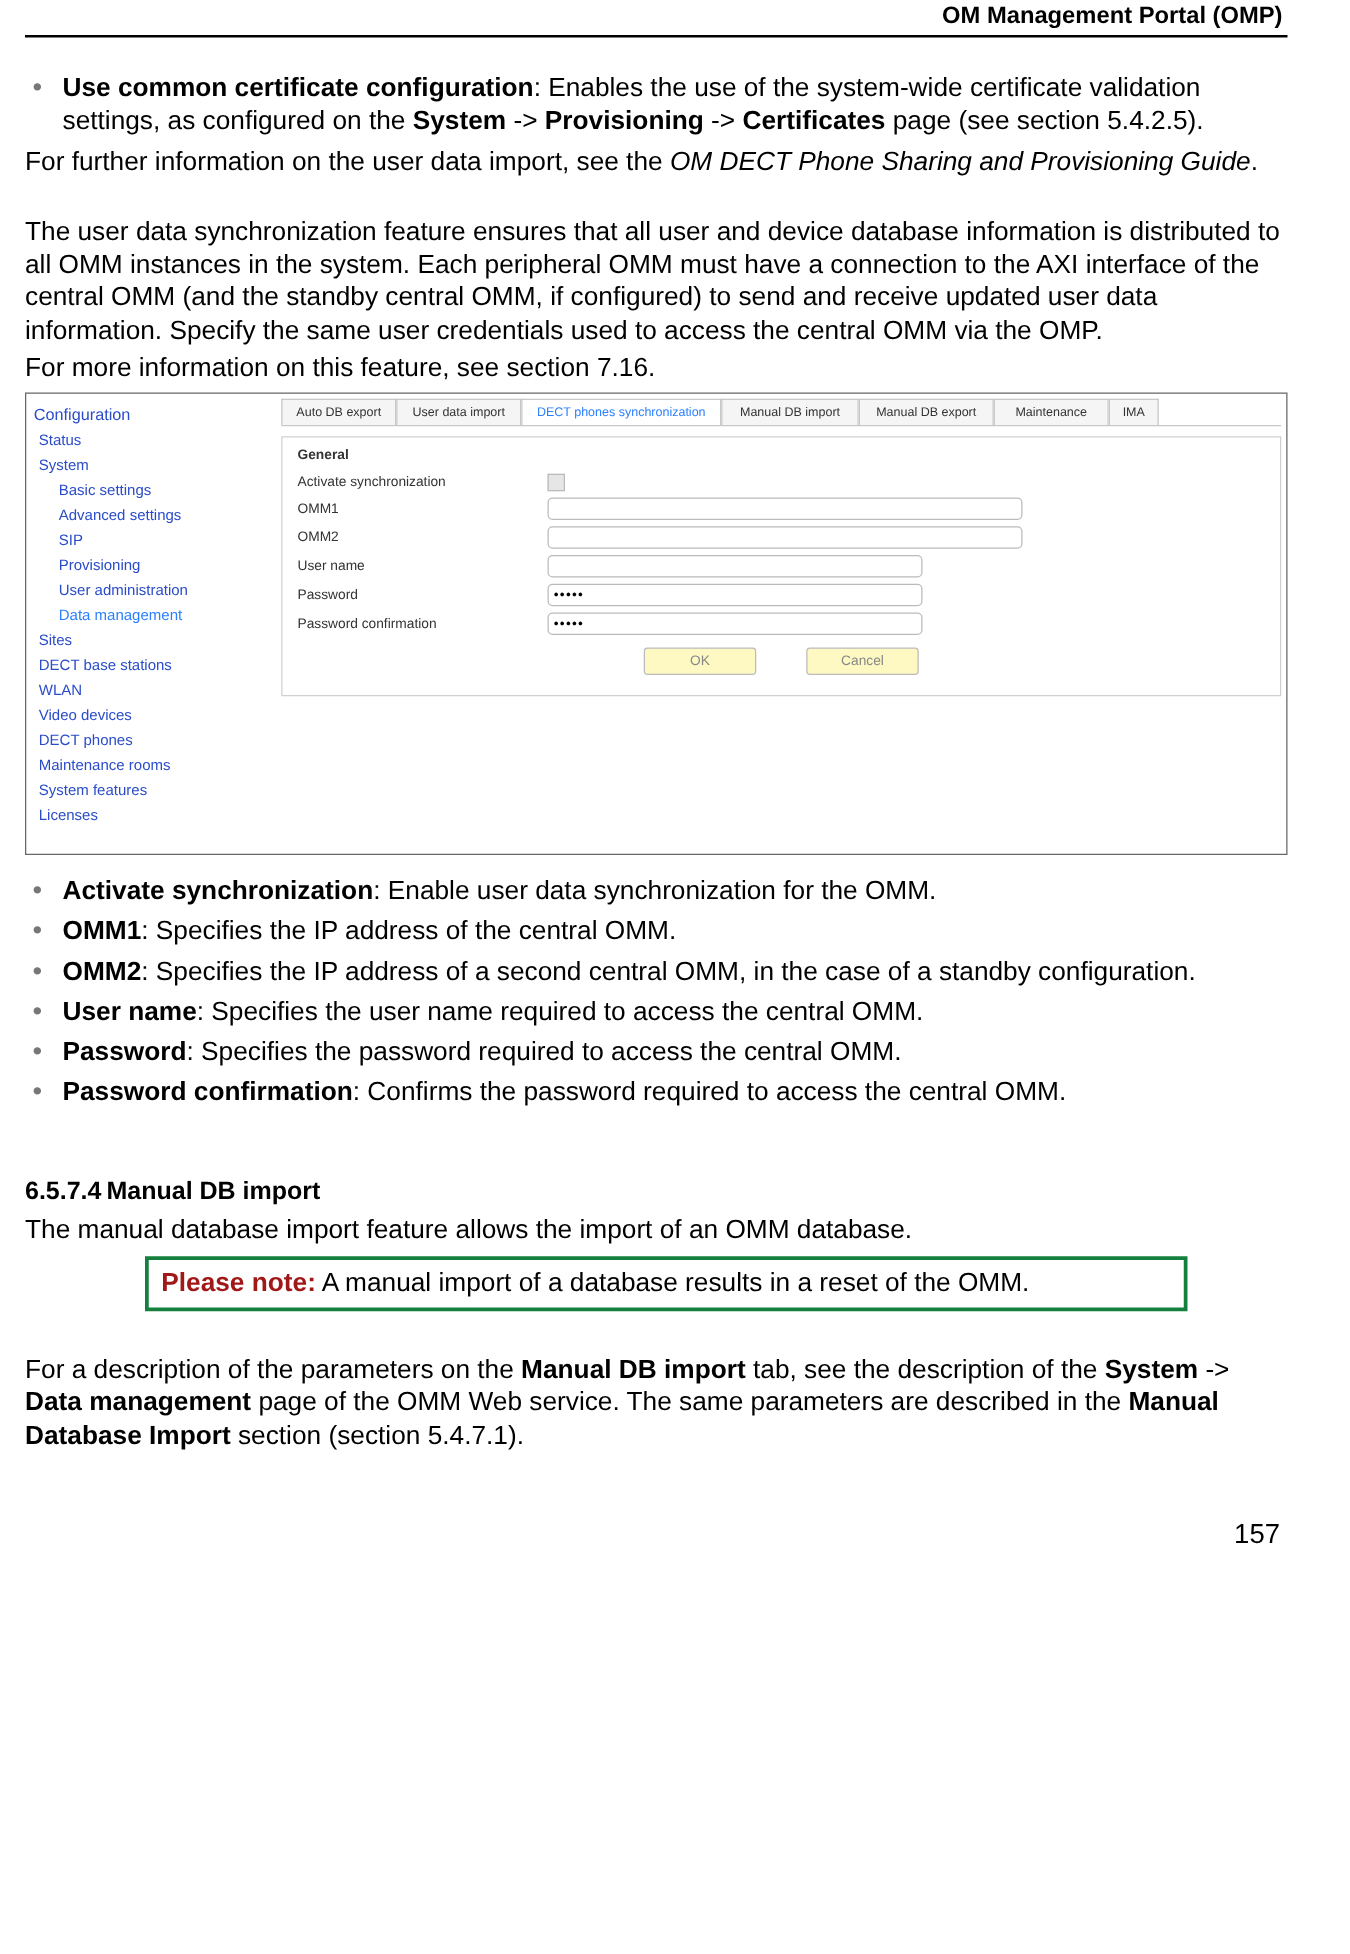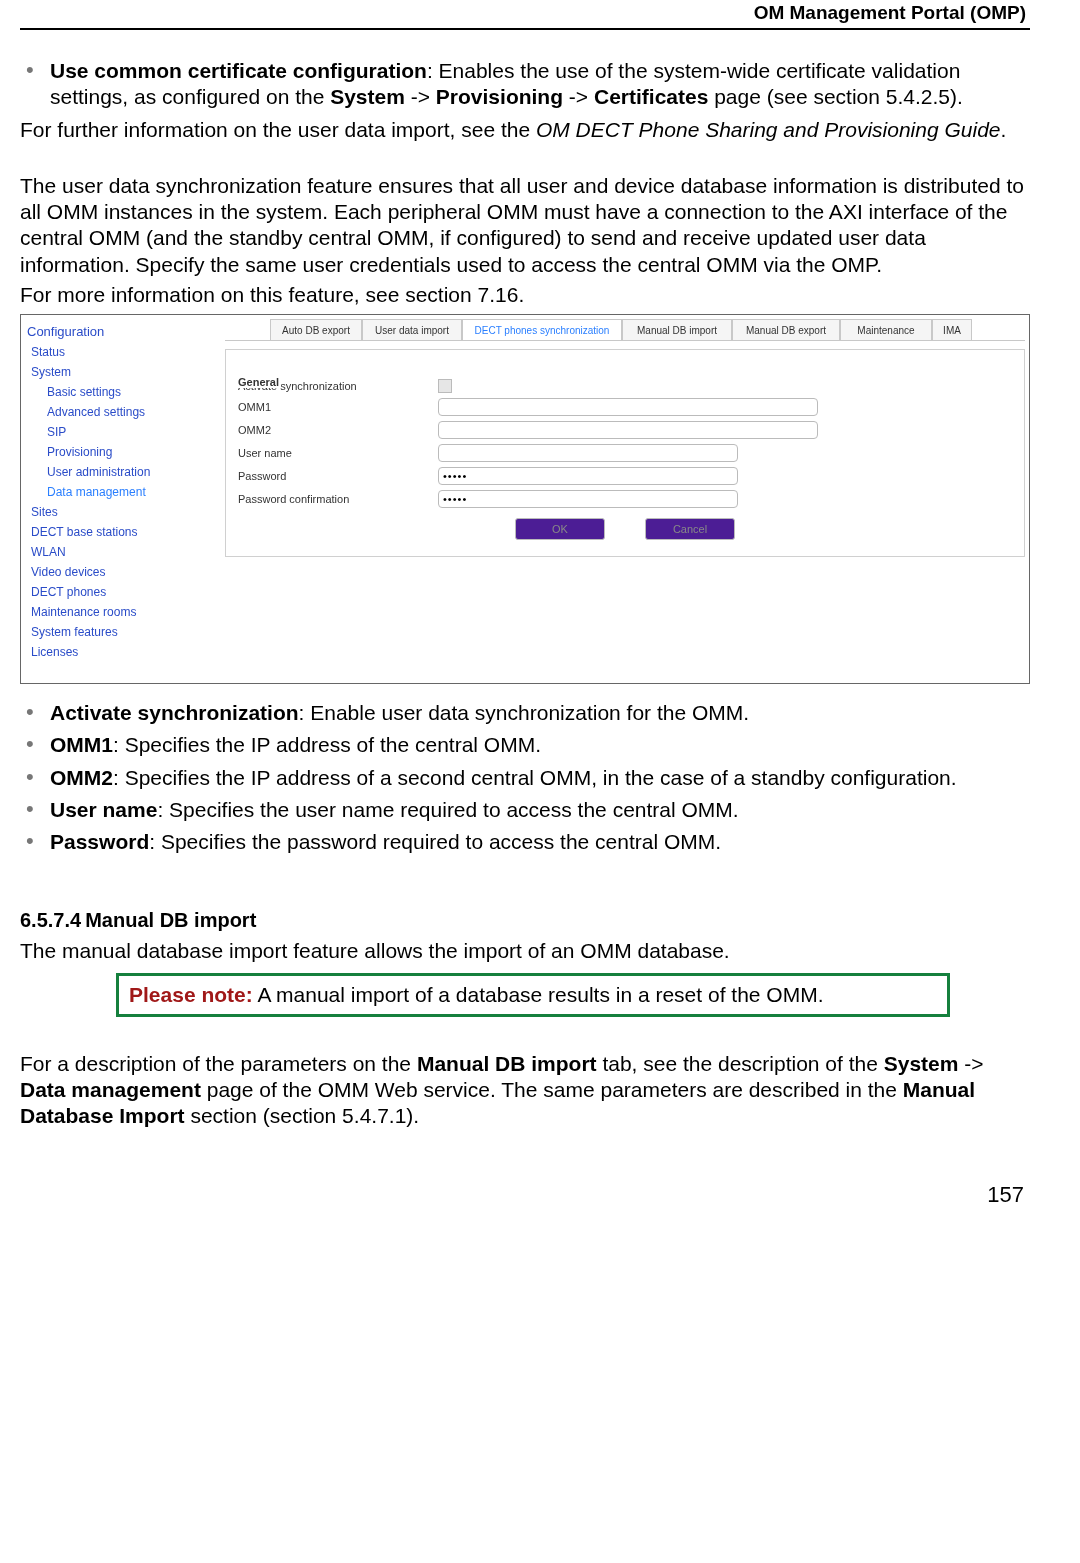--- a/index.html
+++ b/index.html
@@ -20,38 +20,38 @@
   .screenshot { border: 1px solid #666; margin-top: 6px; margin-bottom: 16px; height: 370px; position: relative; font-size: 11px; font-family: Arial, sans-serif; color: #000; background:#fff; overflow:hidden; }
   .s-sidebar { position: absolute; left: 0; top: 0; bottom: 0; width: 200px; padding: 6px 0; }
   .s-nav-item { display:block; padding: 3px 0 3px 10px; color: #2a4cc8; font-size: 12px; }
   .s-nav-title { font-weight: 400; color: #2a4cc8; font-size: 13px; padding-left:6px; }
   .s-nav-sub { padding-left: 26px; }
   .s-nav-active { color: #2a7fff; }
   .s-main { position: absolute; left: 204px; right: 4px; top: 4px; bottom: 4px; }
   .s-tabs { display: flex; border-bottom: 1px solid #c8c8c8; height: 22px; }
   .s-tab { border: 1px solid #c8c8c8; border-bottom: none; background: #f5f5f5; height: 21px; display: flex; align-items: center; justify-content: center; font-size: 10px; color: #333; margin-right: 0; padding: 0 4px; white-space: nowrap; }
   .s-tab.active { background: #fff; color: #2a7fff; }
-  .s-tab.t0 { width: 92px; margin-left: 45px; }
+  .s-tab.t0 { width: 92px; }
   .s-tab.t1 { width: 100px; }
   .s-tab.t2 { width: 160px; }
   .s-tab.t3 { width: 110px; }
   .s-tab.t4 { width: 108px; }
   .s-tab.t5 { width: 92px; }
   .s-tab.t6 { width: 40px; }
-  .s-legend { position: absolute; left: 10px; top: 26px; font-weight: 700; color: #333; font-size: 11px; background:#fff; padding:0 2px; }
+  .s-legend { position: absolute; left: 10px; top: 8px; font-weight: 700; color: #333; font-size: 11px; background:#fff; padding:0 2px; }
   .s-fieldset { border: 1px solid #d0d0d0; margin-top: 8px; padding: 24px 12px 16px 12px; position: relative; }
   .s-row { display: flex; align-items: center; margin: 5px 0; }
   .s-label { width: 200px; font-size: 11px; color: #333; }
   .s-check { width: 14px; height: 14px; border: 1px solid #bbb; background: #e6e6e6; }
   .s-text { height: 18px; border: 1px solid #bbb; border-radius: 4px; background: #fff; font-size: 11px; padding: 0 4px; }
   .s-text.wide { width: 380px; }
   .s-text.mid { width: 300px; }
   .s-text.pw { letter-spacing: 1px; font-family: Arial; }
   .s-btnrow { display:flex; justify-content:center; gap: 40px; margin-top: 10px; }
-  .s-btn { width: 90px; height: 22px; background: #4c1d95; border: 1px solid #bbb; border-radius: 3px; color: #888; font-size: 11px; display:flex; align-items:center; justify-content:center; }
+  .s-btn { width: 90px; height: 22px; background: #fef9c3; border: 1px solid #bbb; border-radius: 3px; color: #888; font-size: 11px; display:flex; align-items:center; justify-content:center; }
   .note-box { border: 3px solid #15803d; margin: 8px 80px 8px 96px; padding: 6px 10px; }
   .note-label { color: #a01818; font-weight: 700; }
   .page-num { text-align: right; font-size: 22px; margin-top: 52px; padding-right: 6px; }
 </style>
 </head>
 <body>
 
 <div class="page">
   <div class="running-head">OM Management Portal (OMP)</div>
   <hr class="head-rule">
@@ -134,20 +134,21 @@
       </div>
     </div>
   </div>
 
   <ul class="bullet-list">
     <li><span class="b">Activate synchronization</span><span>: Enable user data synchronization for the OMM.</span></li>
     <li><span class="b">OMM1</span><span>: Specifies the IP address of the central OMM.</span></li>
     <li><span class="b">OMM2</span><span>: Specifies the IP address of a second central OMM, in the case of a standby configuration.</span></li>
     <li><span class="b">User name</span><span>: Specifies the user name required to access the central OMM.</span></li>
     <li><span class="b">Password</span><span>: Specifies the password required to access the central OMM.</span></li>
+    <li><span class="b">Password confirmation</span><span>: Confirms the password required to access the central OMM.</span></li>
   </ul>
 
   <div class="sp"></div>
 
   <div class="h-sect">
     <span class="sect-num">6.5.7.4</span><span>Manual DB import</span>
   </div>
   <p class="para body-text">The manual database import feature allows the import of an OMM database.</p>
 
   <div class="note-box body-text">

